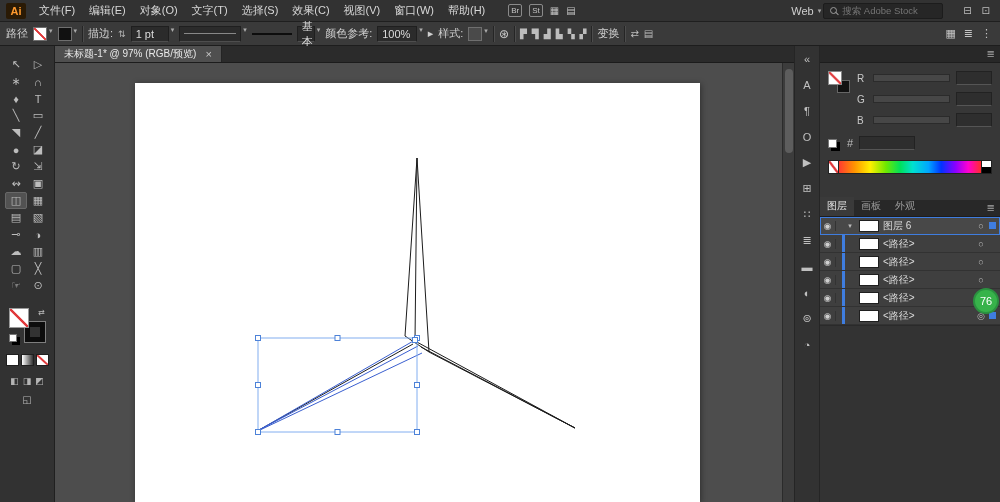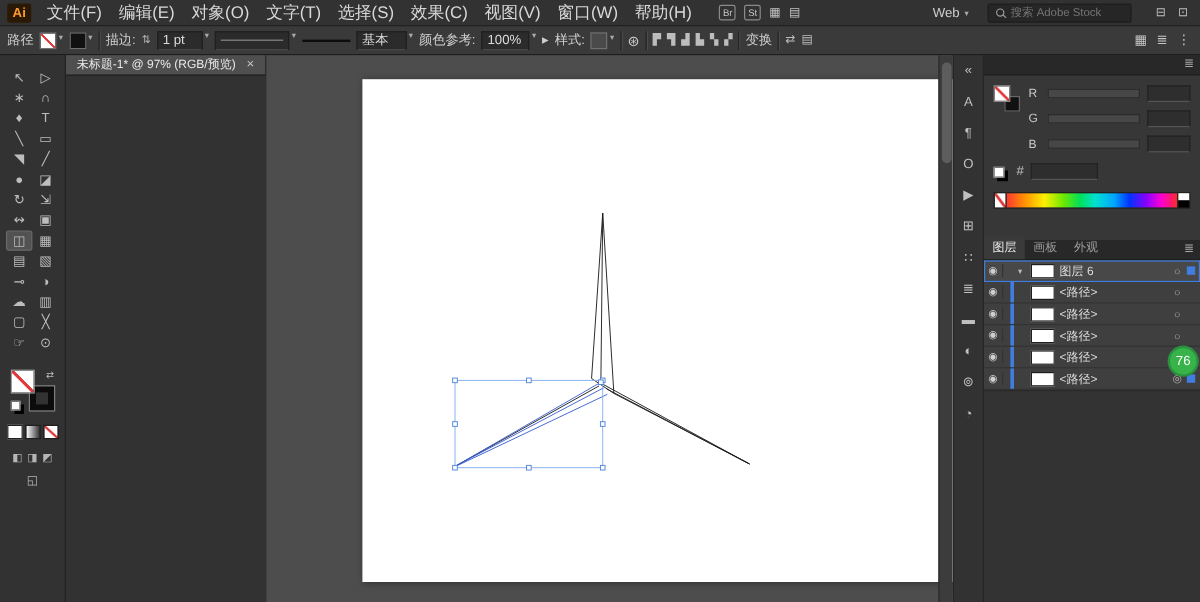--- a/index.html
+++ b/index.html
@@ -2,26 +2,26 @@
 <html><head>
 <meta charset="utf-8">
 <style>
   *{box-sizing:border-box;margin:0;padding:0;}
   html,body{width:1000px;height:502px;overflow:hidden;}
   body{font-family:"Liberation Sans","DejaVu Sans",sans-serif;font-size:11px;color:#d6d6d6;background:#323232;}
 
   
   .menubar{height:22px;background:#323232;border-bottom:1px solid #1f1f1f;display:flex;align-items:center;padding:0 6px;gap:2px;}
   .ai-logo{width:20px;height:16px;background:#2a1a05;color:#ff9a2e;font-weight:bold;font-size:11px;display:flex;align-items:center;justify-content:center;border-radius:2px;margin-right:4px;}
-  .menu-item{padding:0 7px;font-size:14px;color:#d8d8d8;cursor:default;}
+  .menu-item{padding:0 7px;font-size:11px;color:#d8d8d8;cursor:default;}
   .qicons{display:flex;align-items:center;gap:7px;margin-left:14px;}
   .qicon{font-size:10px;color:#c4c4c4;}
   .qicon.boxed{font-size:8px;border:1px solid #8a8a8a;border-radius:2px;padding:1px 2px;}
   .mb-spacer{flex:1;}
-  .workspace{display:flex;align-items:center;gap:4px;margin-right:14px;color:#cfcfcf;}
+  .workspace{display:flex;align-items:center;gap:4px;color:#cfcfcf;}
   .chev{font-size:7px;color:#aaa;}
   .searchbox{display:flex;align-items:center;gap:5px;background:#262626;border:1px solid #1c1c1c;border-radius:2px;height:16px;padding:0 6px;width:120px;margin-right:18px;}
   .mag{width:7px;height:7px;border:1px solid #9a9a9a;border-radius:50%;position:relative;display:inline-block;flex:none;}
   .mag::after{content:"";position:absolute;width:4px;height:1px;background:#9a9a9a;transform:rotate(45deg);right:-3px;bottom:-1px;}
   .searchbox input{background:transparent;border:none;outline:none;color:#8f8f8f;font-size:9.5px;width:100%;font-family:inherit;}
   .winicons{display:flex;gap:10px;margin-right:4px;}
   .winicon{color:#bdbdbd;font-size:10px;}
 
   
   .controlbar{height:24px;background:#3a3a3a;border-bottom:1px solid #1d1d1d;display:flex;align-items:center;padding:0 6px;gap:5px;}
@@ -55,21 +55,21 @@
   .proxy .defaults{position:absolute;left:0;bottom:0;width:8px;height:8px;background:#fff;border:1px solid #777;box-shadow:3px 3px 0 #000;}
   .modebtns{display:flex;gap:2px;margin-top:12px;}
   .modebtn{width:13px;height:12px;border:1px solid #1f1f1f;background:#4a4a4a;}
   .modebtn.color{background:#fff;}
   .modebtn.grad{background:linear-gradient(to right,#fff,#333);}
   .modebtn.none{background:linear-gradient(to top right,#fff 40%,#e0393b 47%,#e0393b 53%,#fff 60%);}
   .drawmodes{display:flex;gap:4px;margin-top:10px;color:#b5b5b5;font-size:9px;}
   .screenmode{margin-top:8px;color:#b5b5b5;font-size:10px;}
 
   
-  .canvas-col{flex:1;display:flex;min-width:0;}
+  .canvas-col{flex:1;display:flex;flex-direction:column;min-width:0;}
   .tabbar{height:17px;background:#2b2b2b;border-bottom:1px solid #1c1c1c;display:flex;align-items:stretch;}
   .doc-tab{background:#4f4f4f;color:#e8e8e8;font-size:10px;padding:0 9px;display:flex;align-items:center;gap:9px;border-right:1px solid #242424;}
   .doc-close{color:#c9c9c9;font-size:11px;}
   .canvas{position:relative;flex:1;background:#4d4d4d;overflow:hidden;}
   .artboard{position:absolute;left:80px;top:20px;width:565px;height:419px;background:#fff;box-shadow:1px 1px 6px rgba(0,0,0,.4);}
   svg.art{position:absolute;left:0;top:0;width:100%;height:100%;}
   .vscroll{position:absolute;right:0;top:0;bottom:0;width:12px;background:#3c3c3c;border-left:1px solid #2b2b2b;}
   .vthumb{position:absolute;top:6px;left:2px;width:8px;height:84px;background:#5d5d5d;border-radius:4px;}
 
   
@@ -173,21 +173,21 @@
       <span class="chev">▾</span>
   </span>
   <span class="dd">
     <span class="inset" style="width:62px">
         <span style="width:100%;height:1px;background:#888"></span>
       </span>
       <span class="chev">▾</span>
   </span>
   <span class="brushline"></span>
   <span class="dd">
-    <span class="inset" style="width:42px">基本</span>
+    <span class="inset" style="width:18px">基本</span>
       <span class="chev">▾</span>
   </span>
   <span class="cb-label">颜色参考:</span>
   <span class="dd">
     <span class="inset" style="width:40px">100%</span>
       <span class="chev">▾</span>
   </span>
   <span class="cb-label">▸</span>
   <span class="cb-label">样式:</span>
   <span class="dd">

